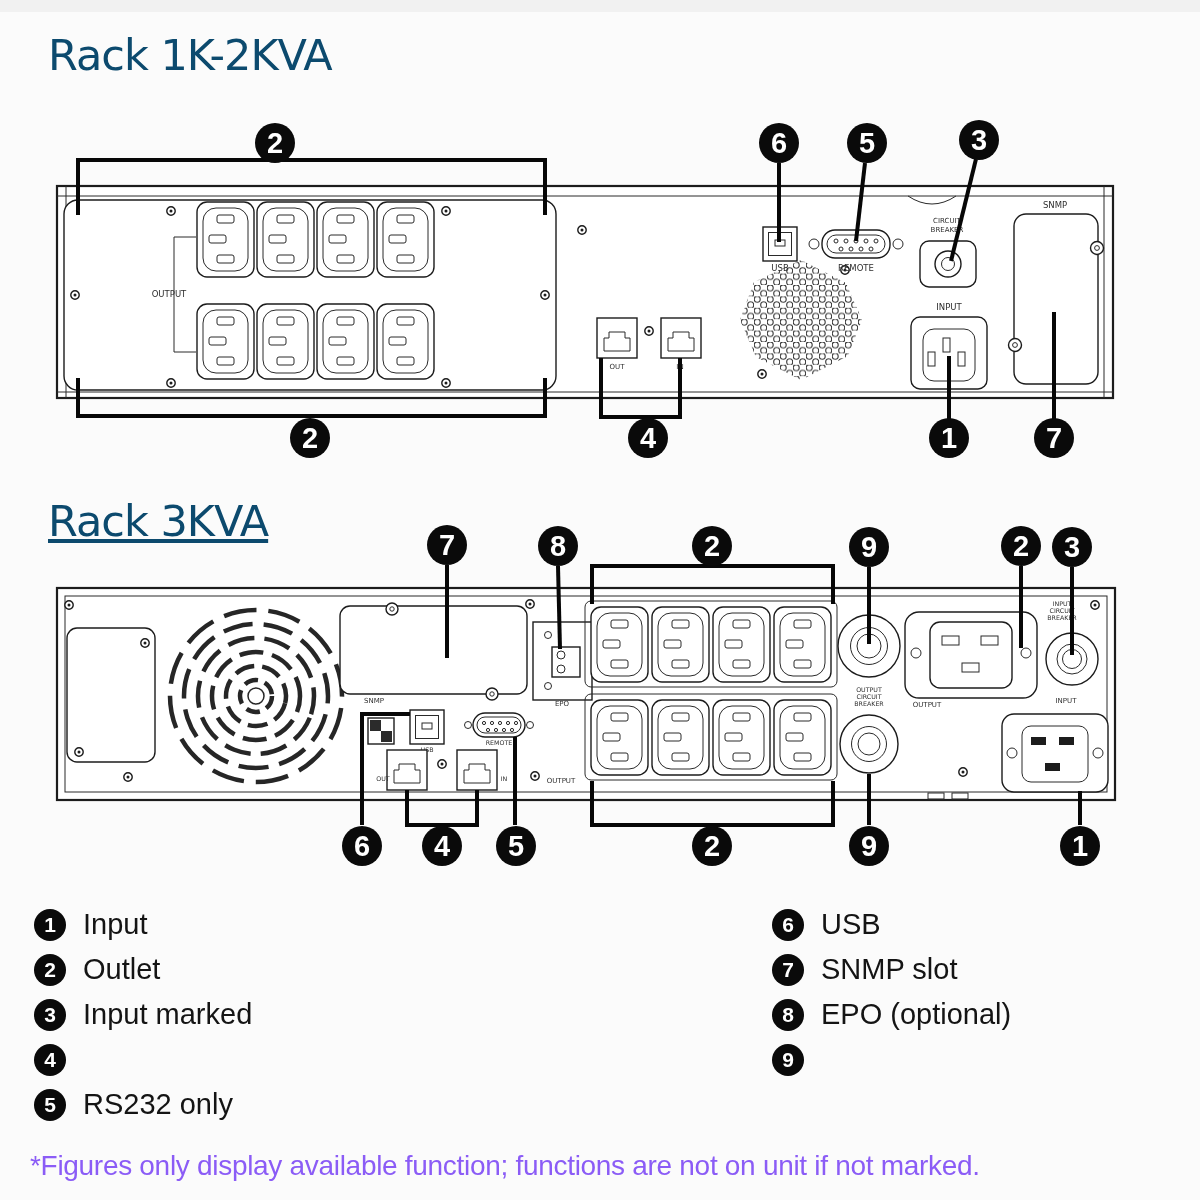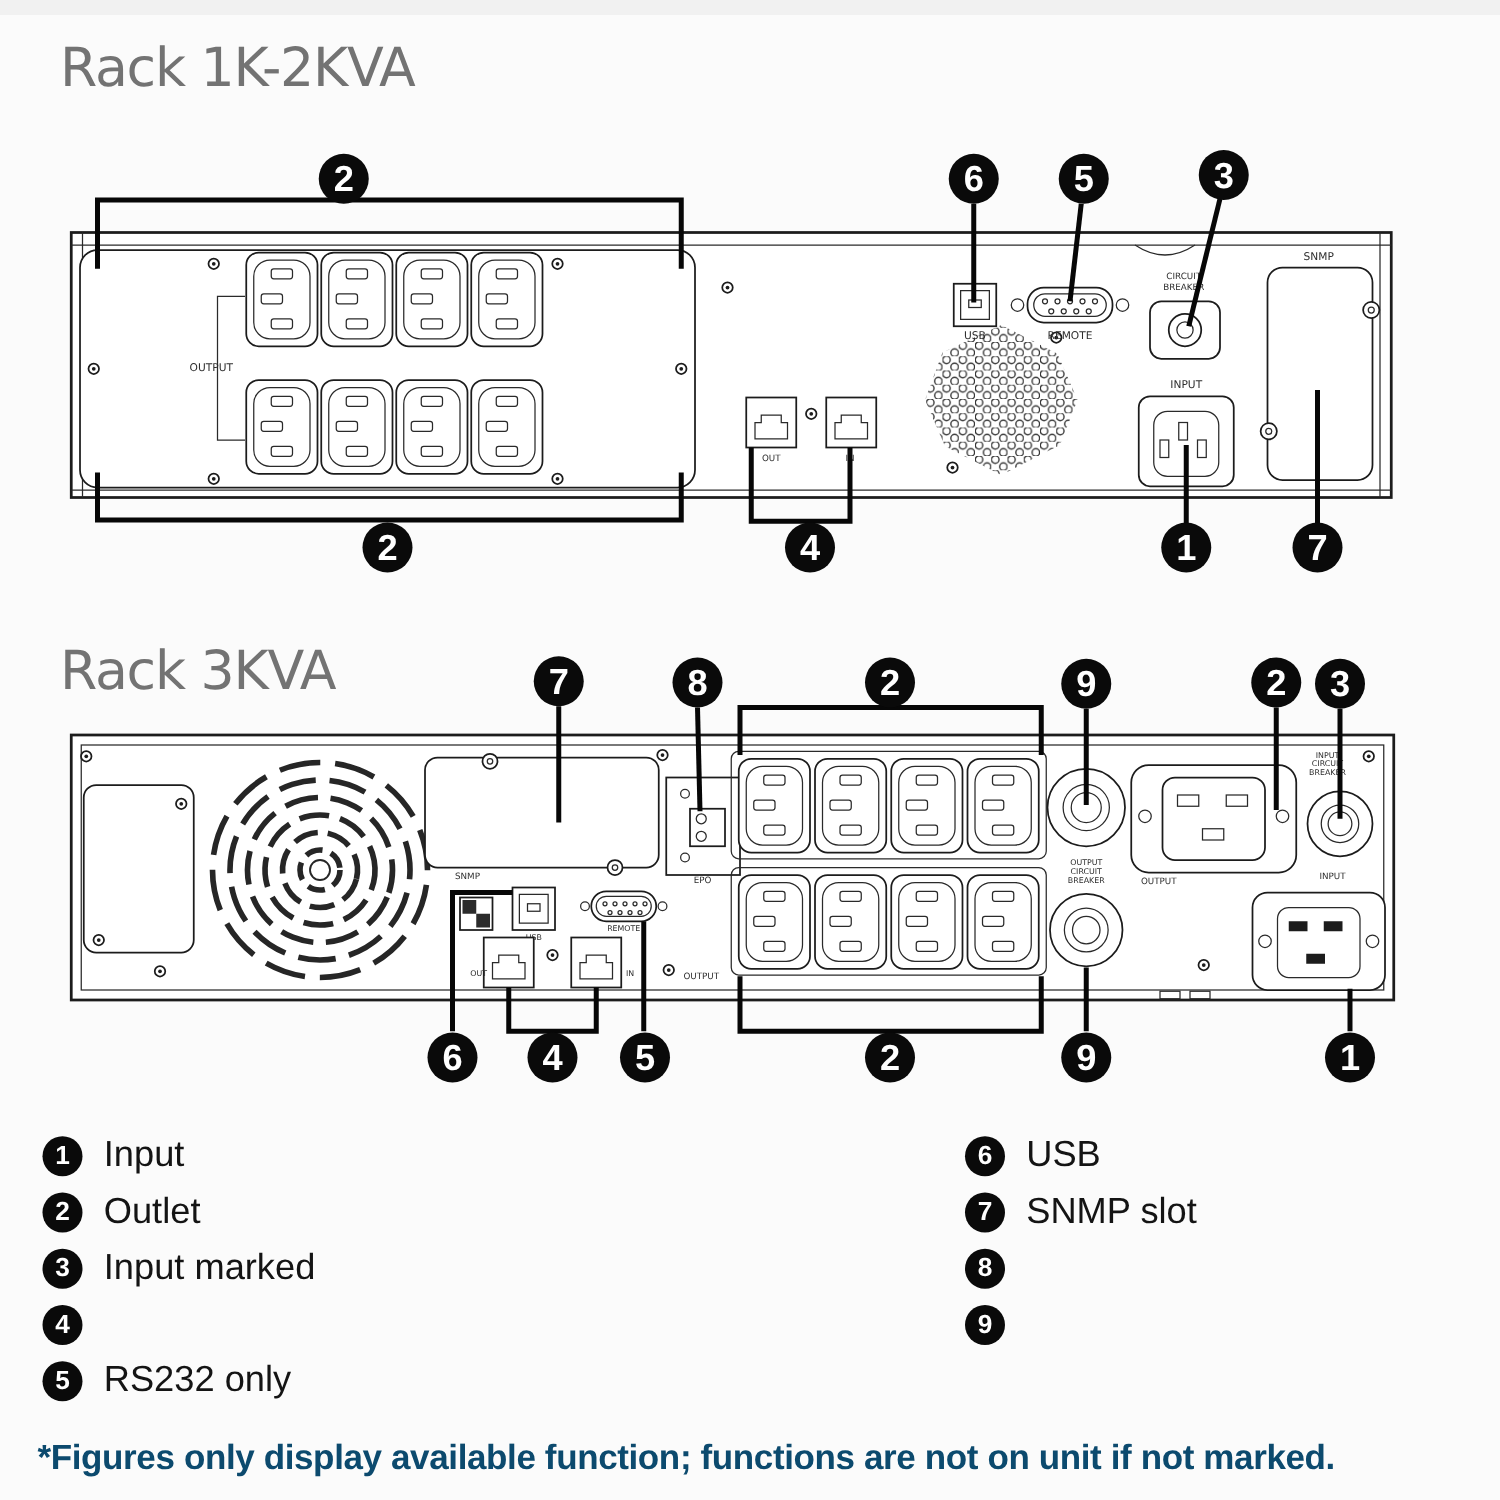--- a/index.html
+++ b/index.html
@@ -1,41 +1,41 @@
 <!DOCTYPE html>
 <html><head>
 <meta charset="utf-8">
 <style>
   html,body{margin:0;padding:0;}
   body{width:1200px;height:1200px;background:#fbfbfb;position:relative;overflow:hidden;
        font-family:"Liberation Sans",sans-serif;color:#161616;}
   .topstrip{position:absolute;left:0;top:0;width:1200px;height:12px;background:#f1f1f1;}
   .title{position:absolute;left:48px;font-family:"DejaVu Sans",sans-serif;
-         font-size:43px;letter-spacing:-1px;color:#737373;}
-  #title1{top:30px;} #title2{top:512px;}
+         font-size:43px;letter-spacing:-1px;color:#0c4a6e;}
+  #title1{top:30px;} #title2{top:496px;text-decoration:underline;}
   #diagram{position:absolute;left:0;top:0;}
   
   .ln2{stroke:#1c1c1c;fill:#fff;stroke-width:2.2;}
   .comp{stroke:#1c1c1c;fill:#fff;stroke-width:1.4;}
   .thin{stroke:#2a2a2a;fill:none;stroke-width:1;}
   .lead{stroke:#070707;fill:none;stroke-width:4;stroke-linejoin:miter;}
   .badge-c{fill:#0a0a0a;}
   .badge-t{fill:#fff;font:bold 29px "Liberation Sans",sans-serif;text-anchor:middle;}
   .tl{font-family:"DejaVu Sans",sans-serif;fill:#2e2e2e;text-anchor:middle;}
   .s8{font-size:8.5px;} .s7{font-size:7px;} .s6{font-size:6.3px;}
   
   .legend-col{position:absolute;top:902px;}
   #legend-left{left:34px;} #legend-right{left:772px;}
   .legend-row{display:flex;align-items:center;height:45px;}
   .lb{width:32px;height:32px;border-radius:50%;background:#0a0a0a;color:#fff;
       display:inline-flex;align-items:center;justify-content:center;
       font-weight:bold;font-size:21px;flex:0 0 32px;}
   .legend-label{margin-left:17px;font-size:29px;color:#141414;}
   #footer{position:absolute;left:30px;top:1150px;width:1160px;
-          font-weight:bold;font-size:28px;color:#0c4a6e;letter-spacing:-0.3px;}
+          font-weight:normal;font-size:28px;color:#8b5cf6;letter-spacing:-0.3px;}
 </style>
 </head>
 <body>
 
 <div class="topstrip"></div>
 
 <div class="title" id="title1">Rack 1K-2KVA</div>
 <div class="title" id="title2">Rack 3KVA</div>
 
 <svg id="diagram" width="1200" height="1200" viewBox="0 0 1200 1200" xmlns="http://www.w3.org/2000/svg">
@@ -418,19 +418,20 @@
   <div class="legend-row">
     <span class="lb">6</span>
     <span class="legend-label">USB</span>
   </div>
   <div class="legend-row">
     <span class="lb">7</span>
     <span class="legend-label">SNMP slot</span>
   </div>
   <div class="legend-row">
     <span class="lb">8</span>
+    <span class="legend-label">EPO (optional)</span>
   </div>
   <div class="legend-row">
     <span class="lb">9</span>
   </div>
 </div>
 
 <div id="footer">*Figures only display available function; functions are not on unit if not marked.</div>
 
 </body></html>

